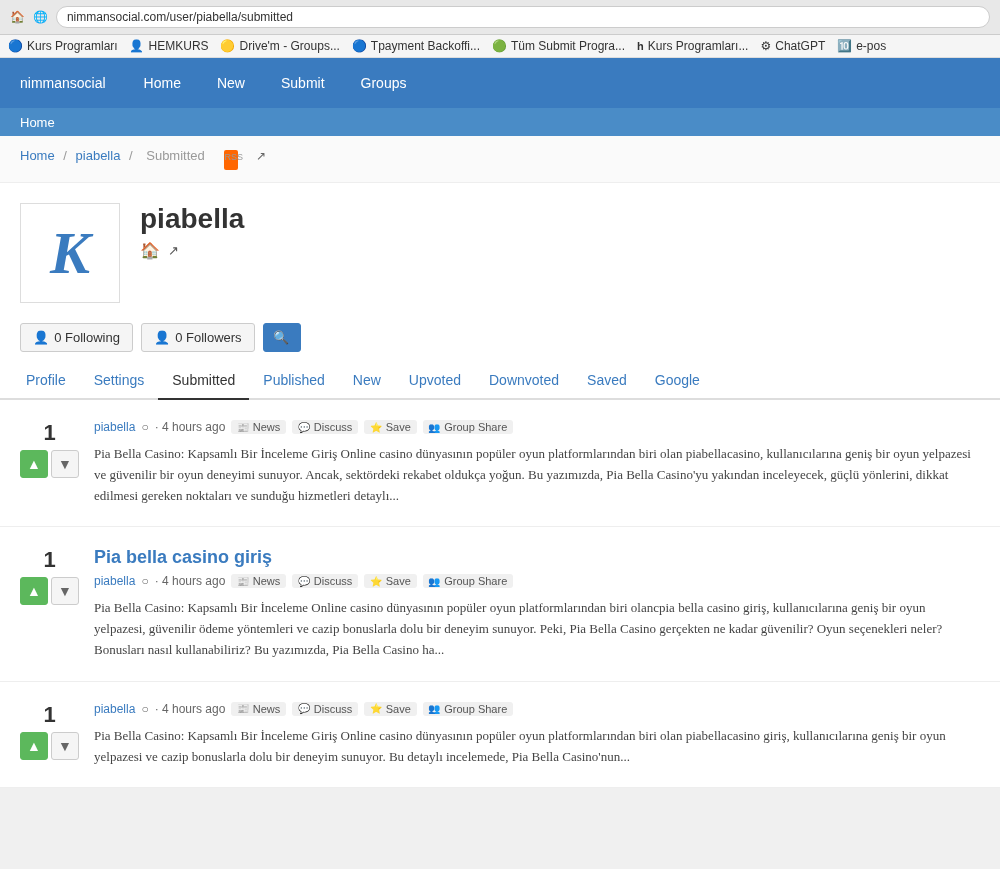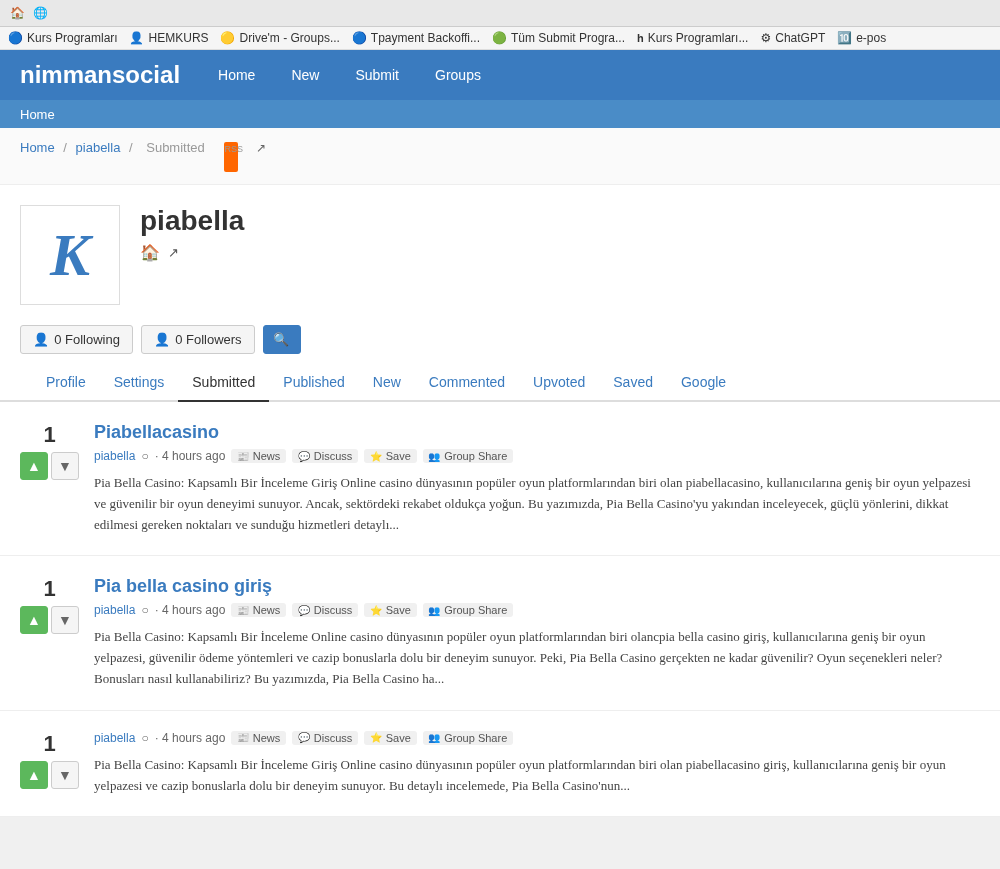--- a/index.html
+++ b/index.html
@@ -49,22 +49,22 @@
     .site-nav {
       background: #3a7bbf;
       padding: 0 20px;
       display: flex;
       align-items: center;
       gap: 20px;
       height: 50px;
     }
     .site-nav .brand {
       color: white;
-      font-size: 24px;
-      font-weight: bold;
+      font-size: 14px;
+      font-weight: normal;
       margin-right: 10px;
     }
     .nav-link {
       color: white;
       text-decoration: none;
       font-size: 14px;
       padding: 5px 8px;
       border-radius: 3px;
     }
 
@@ -164,21 +164,21 @@
       border-radius: 3px;
       color: white;
       cursor: pointer;
       font-size: 13px;
     }
 
     
     .tabs {
       border-bottom: 2px solid #ddd;
       display: flex;
-      padding: 0 32px;
+      padding: 0 12px;
       gap: 0;
     }
     .tab {
       padding: 10px 14px;
       font-size: 14px;
       color: #3a7bbf;
       cursor: pointer;
       border-bottom: 2px solid transparent;
       margin-bottom: -2px;
       text-decoration: none;
@@ -263,35 +263,36 @@
       color: #444;
       line-height: 1.6;
       font-family: Liberation Serif, serif;
     }
 
     .separator { color: #ccc; }
 
     
     .rss-icon {
       display: inline-block;
-      width: 14px; height: 30px;
+      width: 14px; height: 20px;
       background: #f60;
       border-radius: 2px;
       font-size: 9px;
       color: white;
       text-align: left;
       line-height: 14px;
     }
   </style>
 </head>
 <body>
 
 <div class="browser-bar">
   <span>🏠</span>
   <span>🌐</span>
+  <div class="url-bar">nimmansocial.com/user/piabella/submitted</div>
 </div>
 
 <div class="bookmarks-bar">
   <div class="bookmark-item">
     <span>🔵</span>
     <span>Kurs Programları</span>
   </div>
   <div class="bookmark-item">
     <span>👤</span>
     <span>HEMKURS</span>
@@ -374,37 +375,36 @@
       <span>🔍</span>
     </button>
   </div>
 
   <div class="tabs">
     <a class="tab">Profile</a>
     <a class="tab">Settings</a>
     <a class="tab active">Submitted</a>
     <a class="tab">Published</a>
     <a class="tab">New</a>
-    <a class="tab">Commented</a>
     <a class="tab">Upvoted</a>
+    <a class="tab">Downvoted</a>
     <a class="tab">Saved</a>
     <a class="tab">Google</a>
   </div>
 
   <div class="posts-section" id="posts-container">
   <div class="post-item">
     <div class="vote-section">
       <span class="vote-count">1</span>
       <div class="vote-buttons">
         <button class="vote-btn up">▲</button>
         <button class="vote-btn down">▼</button>
       </div>
     </div>
     <div class="post-content">
-      <a class="post-title">Piabellacasino</a>
       <div class="post-meta">
         <a>piabella</a>
         <span>○</span>
         <span>· 4 hours ago</span>
         <span class="tag"><span class="tag-icon">📰</span> News</span>
             <span class="tag"><span class="tag-icon">💬</span> Discuss</span>
             <span class="tag"><span class="tag-icon">⭐</span> Save</span>
             <span class="tag"><span class="tag-icon">👥</span> Group Share</span>
       </div>
       <div class="post-text">Pia Bella Casino: Kapsamlı Bir İnceleme Giriş Online casino dünyasının popüler oyun platformlarından biri olan piabellacasino, kullanıcılarına geniş bir oyun yelpazesi ve güvenilir bir oyun deneyimi sunuyor. Ancak, sektördeki rekabet oldukça yoğun. Bu yazımızda, Pia Bella Casino'yu yakından inceleyecek, güçlü yönlerini, dikkat edilmesi gereken noktaları ve sunduğu hizmetleri detaylı...</div>

